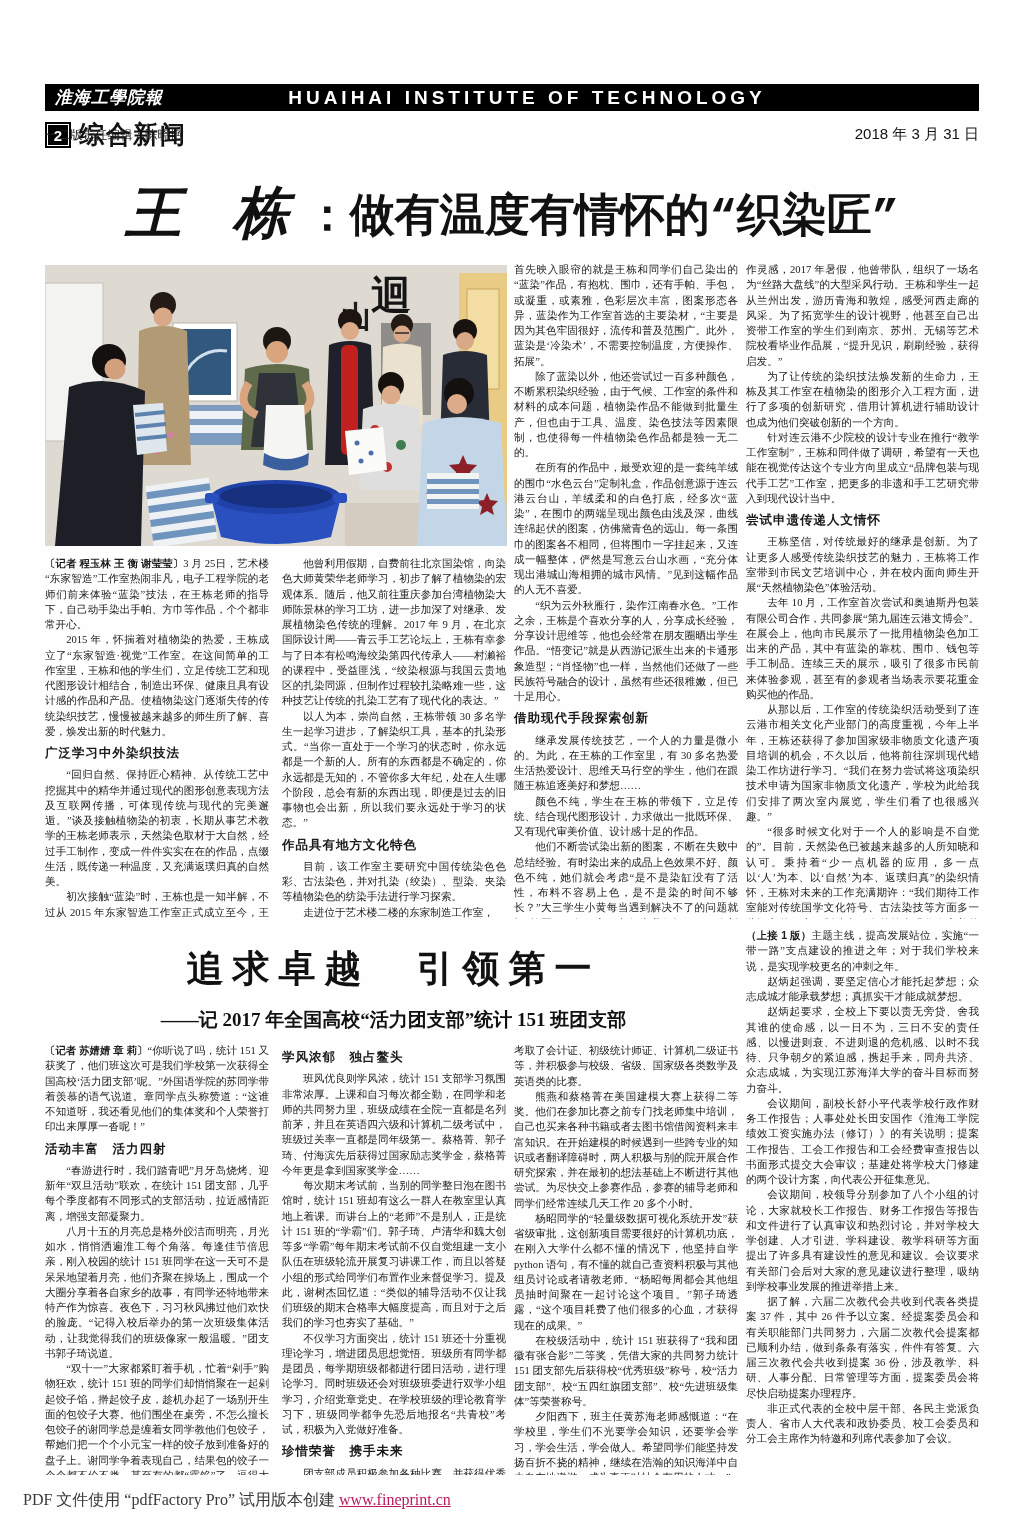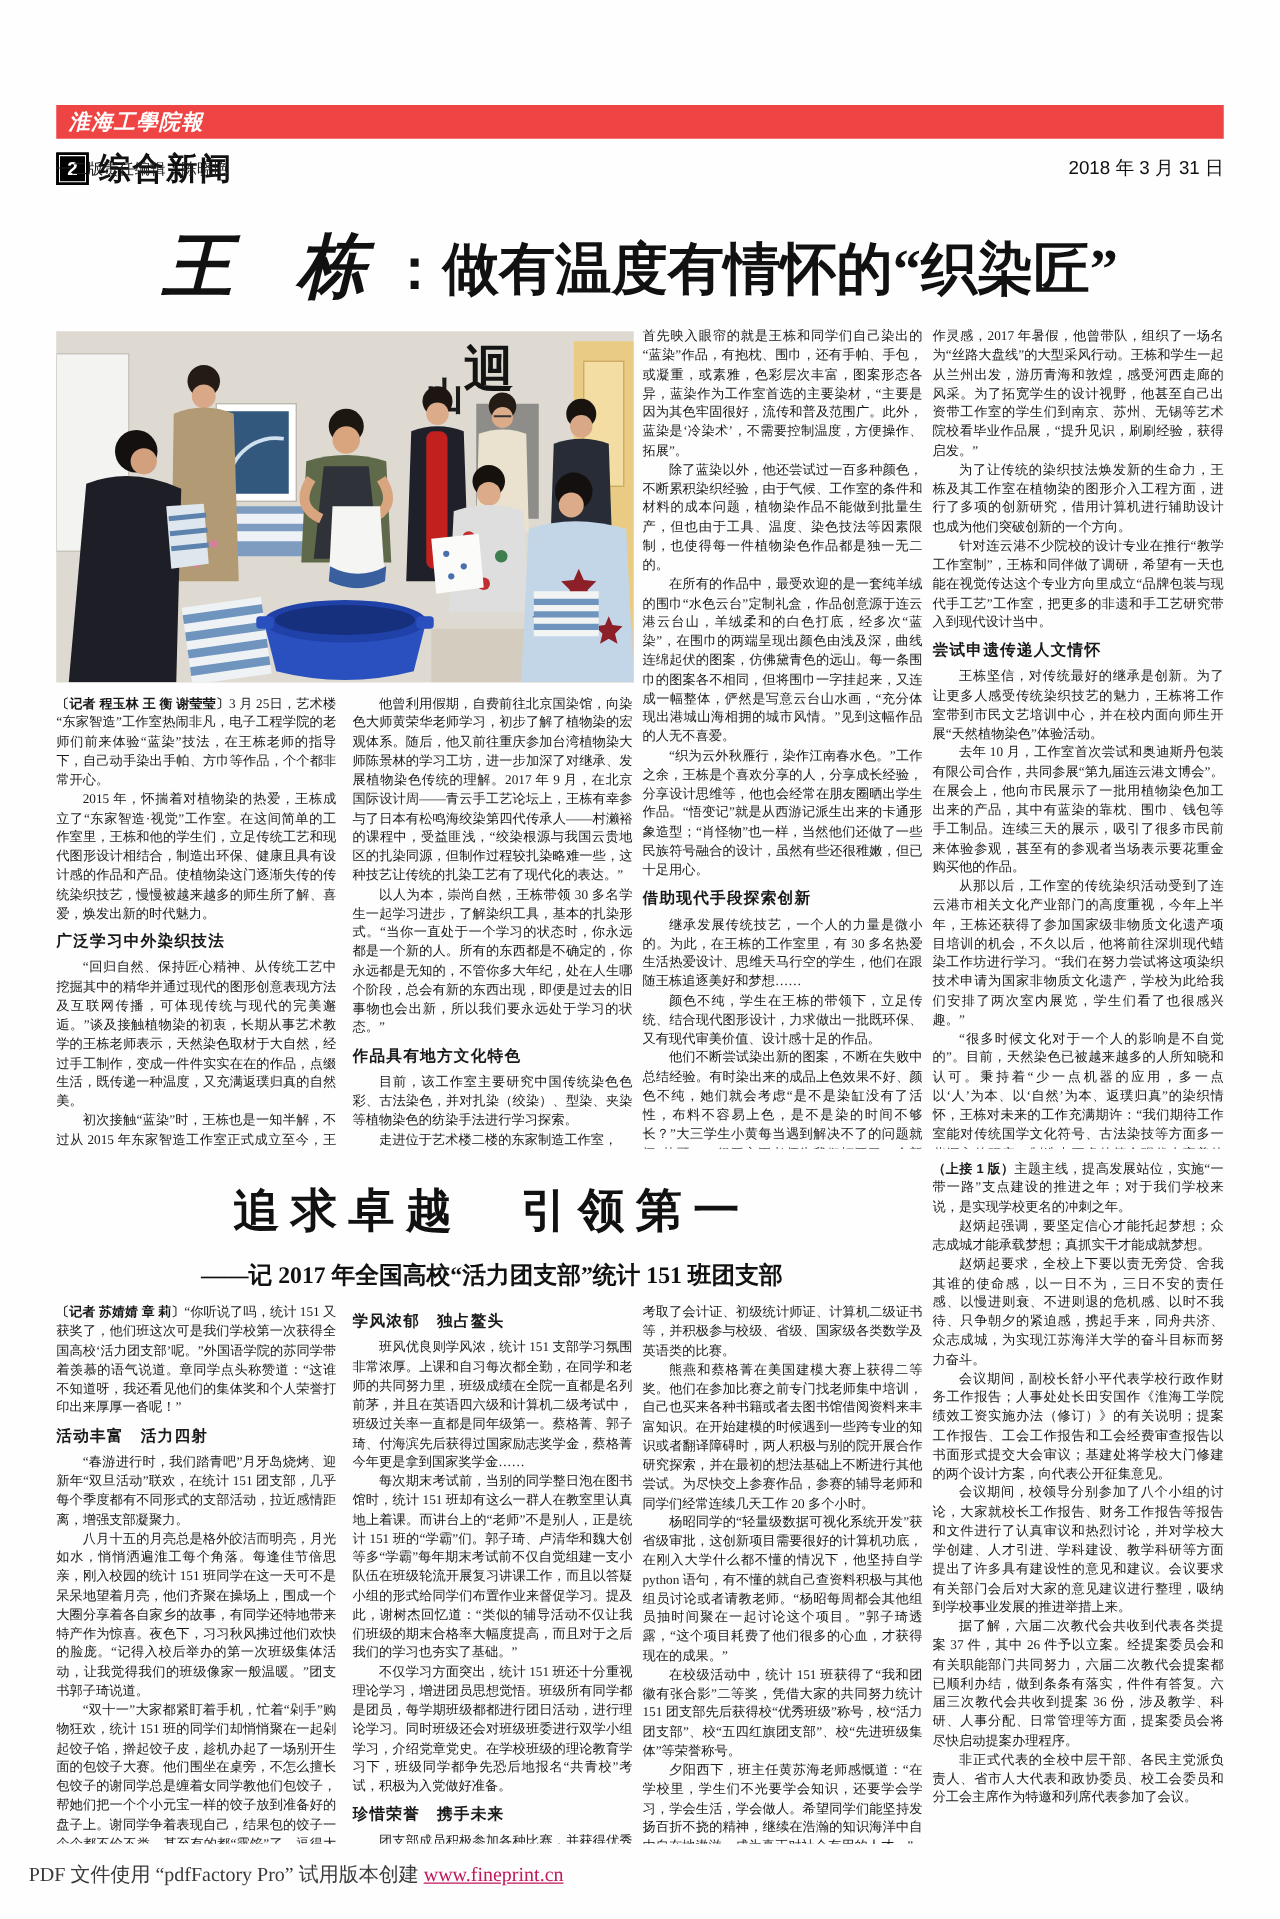--- a/index.html
+++ b/index.html
@@ -1,38 +1,38 @@
 <!DOCTYPE html>
 <html lang="zh"><head>
 <meta charset="utf-8">
 <style>
   html,body{margin:0;padding:0;background:#ffffff;}
   .page{position:relative;width:1024px;height:1535px;background:#fefefe;overflow:hidden;
         font-family:"Liberation Serif",serif;color:#111;}
   
-  .banner{position:absolute;left:45px;top:84px;width:934px;height:27px;background:#ef4444;
+  .banner{position:absolute;left:45px;top:84px;width:934px;height:27px;background:#000000;
           display:flex;align-items:center;}
   .banner .logo{font-family:"DejaVu Serif",serif;font-style:italic;font-weight:bold;
           color:#fff;font-size:17px;padding-left:10px;width:190px;letter-spacing:1px;}
   .banner .inst{flex:1;text-align:center;color:#fff;font-family:"Liberation Sans",sans-serif;
           font-weight:bold;font-size:19px;letter-spacing:4px;padding-right:170px;}
   .hdr{position:absolute;left:45px;top:118px;width:934px;height:36px;}
   .pagenum{position:absolute;left:0;top:4px;width:22px;height:22px;background:#000;color:#fff;
           font-family:"Liberation Sans",sans-serif;font-weight:bold;font-size:15px;
           display:flex;align-items:center;justify-content:center;border:2px solid #000;box-shadow:inset 0 0 0 1px #fff;}
   .section{position:absolute;left:34px;top:0px;font-family:Liberation Sans, sans-serif;
           font-weight:900;font-size:25px;letter-spacing:2px;}
   .editor{position:absolute;left:0;right:0;top:9px;font-size:12.5px;
           font-family:"Liberation Sans",sans-serif;color:#222;}
   .date{position:absolute;right:0;top:7px;font-size:15px;font-family:"Liberation Sans",sans-serif;color:#111;}
   
   .headline1{position:absolute;left:45px;top:176px;width:934px;text-align:center;white-space:nowrap;}
   .hl-name{font-family:"DejaVu Serif",serif;font-style:italic;font-weight:bold;font-size:56px;
           letter-spacing:16px;vertical-align:-2px;}
-  .hl-rest{font-family:Liberation Serif, serif;font-weight:900;font-size:45px;letter-spacing:0px;}
+  .hl-rest{font-family:Liberation Mono, monospace;font-weight:900;font-size:45px;letter-spacing:0px;}
   
   .photo{position:absolute;left:45px;top:265px;width:462px;height:281px;overflow:hidden;background:#e7e3db;}
   
   .col{position:absolute;overflow:hidden;text-align:justify;font-size:10.6px;line-height:15.25px;color:#1a1a1a;}
   .col p{margin:0;text-indent:2em;}
   .col p.ni{text-indent:0;}
   .col h4{margin:7px 0 6px;text-indent:0;font-family:"Liberation Sans",sans-serif;
           font-size:12.5px;font-weight:bold;letter-spacing:1px;}
   .col b{font-weight:bold;font-family:"Liberation Sans",sans-serif;font-size:10.4px;}
   #a1c1{left:45px; top:556px;width:224px;height:362px;}
@@ -52,20 +52,21 @@
           font-family:"Liberation Serif",serif;}
   .footer a{color:#be185d;text-decoration:underline;}
 </style>
 </head>
 <body>
 
 <div class="page">
 
   <div class="banner">
     <div class="logo">淮海工學院報</div>
+    <div class="inst">HUAIHAI INSTITUTE OF TECHNOLOGY</div>
   </div>
   <div class="hdr">
     <div class="pagenum">2</div>
     <div class="section">综合新闻</div>
     <div class="editor">一二版责任编辑：陈晓艳</div>
     <div class="date">2018 年 3 月 31 日</div>
   </div>
 
   <div class="headline1"><span class="hl-name">王 栋</span><span class="hl-rest">：做有温度有情怀的“织染匠”</span></div>
 

